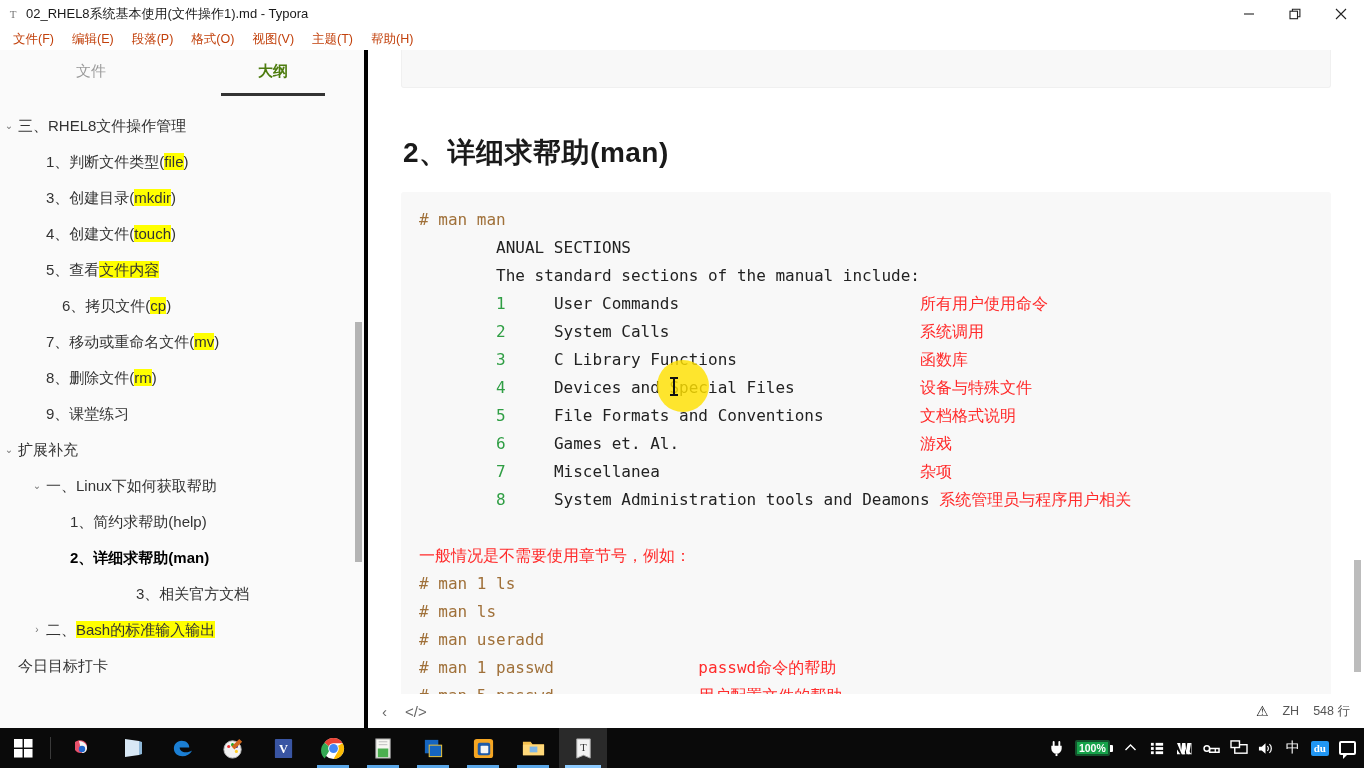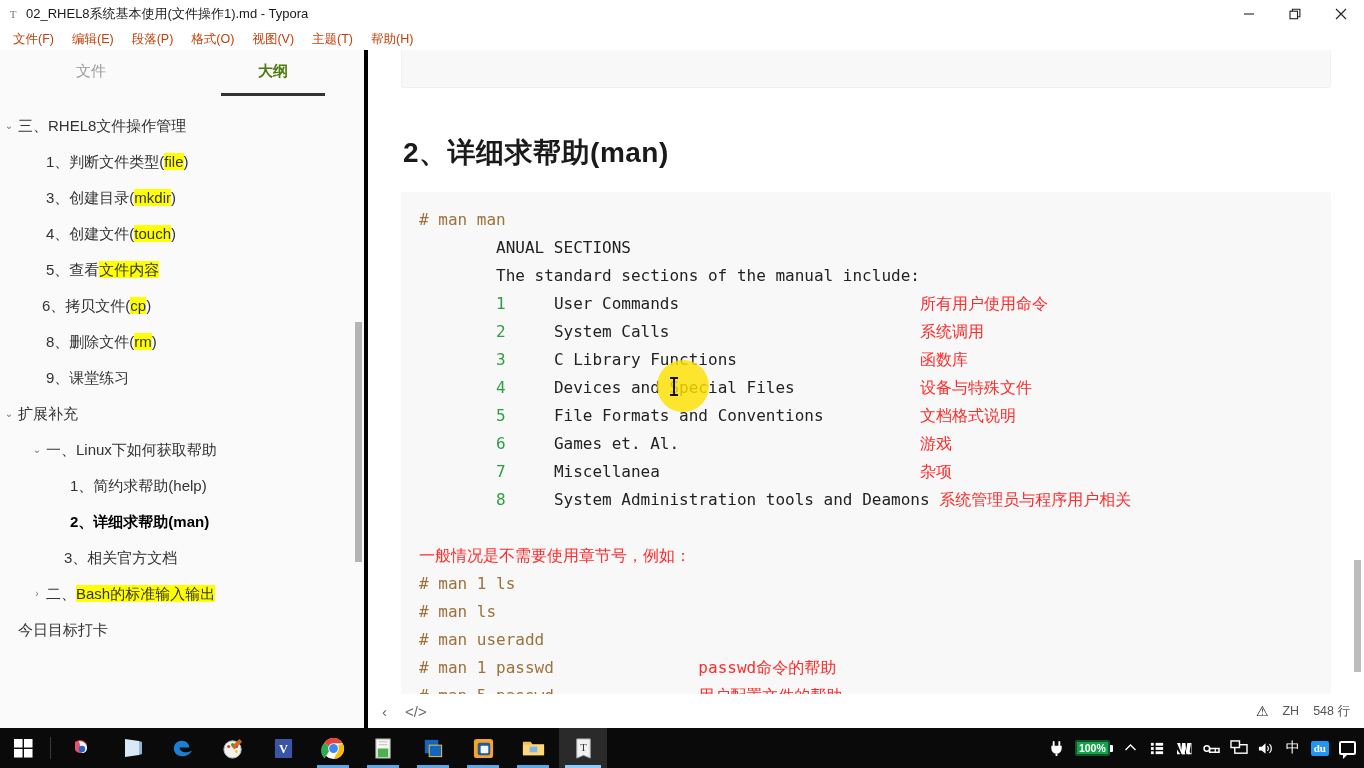--- a/index.html
+++ b/index.html
@@ -240,23 +240,27 @@
           <span class="ol-label">3、创建目录(<span class="hl">mkdir</span>)</span>
         </div>
         <div class="ol-item" style="padding-left: 28px;">
           <span class="ol-caret"></span>
           <span class="ol-label">4、创建文件(<span class="hl">touch</span>)</span>
         </div>
         <div class="ol-item" style="padding-left: 28px;">
           <span class="ol-caret"></span>
           <span class="ol-label">5、查看<span class="hl">文件内容</span></span>
         </div>
-        <div class="ol-item" style="padding-left: 24px;">
+        <div class="ol-item" style="padding-left: 44px;">
           <span class="ol-caret"></span>
           <span class="ol-label">6、拷贝文件(<span class="hl">cp</span>)</span>
+        </div>
+        <div class="ol-item" style="padding-left: 28px;">
+          <span class="ol-caret"></span>
+          <span class="ol-label">7、移动或重命名文件(<span class="hl">mv</span>)</span>
         </div>
         <div class="ol-item" style="padding-left: 28px;">
           <span class="ol-caret"></span>
           <span class="ol-label">8、删除文件(<span class="hl">rm</span>)</span>
         </div>
         <div class="ol-item" style="padding-left: 28px;">
           <span class="ol-caret"></span>
           <span class="ol-label">9、课堂练习</span>
         </div>
         <div class="ol-item" style="padding-left: 0px;">
@@ -268,21 +272,21 @@
           <span class="ol-label">一、Linux下如何获取帮助</span>
         </div>
         <div class="ol-item" style="padding-left: 52px;">
           <span class="ol-caret"></span>
           <span class="ol-label">1、简约求帮助(help)</span>
         </div>
         <div class="ol-item bold" style="padding-left: 52px;">
           <span class="ol-caret"></span>
           <span class="ol-label">2、详细求帮助(man)</span>
         </div>
-        <div class="ol-item" style="padding-left: 46px;">
+        <div class="ol-item" style="padding-left: 84px; margin-left: 34px;">
           <span class="ol-caret"></span>
           <span class="ol-label">3、相关官方文档</span>
         </div>
         <div class="ol-item" style="padding-left: 28px;">
           <span class="ol-caret">›</span>
           <span class="ol-label">二、<span class="hl">Bash的标准输入输出</span></span>
         </div>
         <div class="ol-item" style="padding-left: 0px;">
           <span class="ol-caret"></span>
           <span class="ol-label">今日目标打卡</span>

